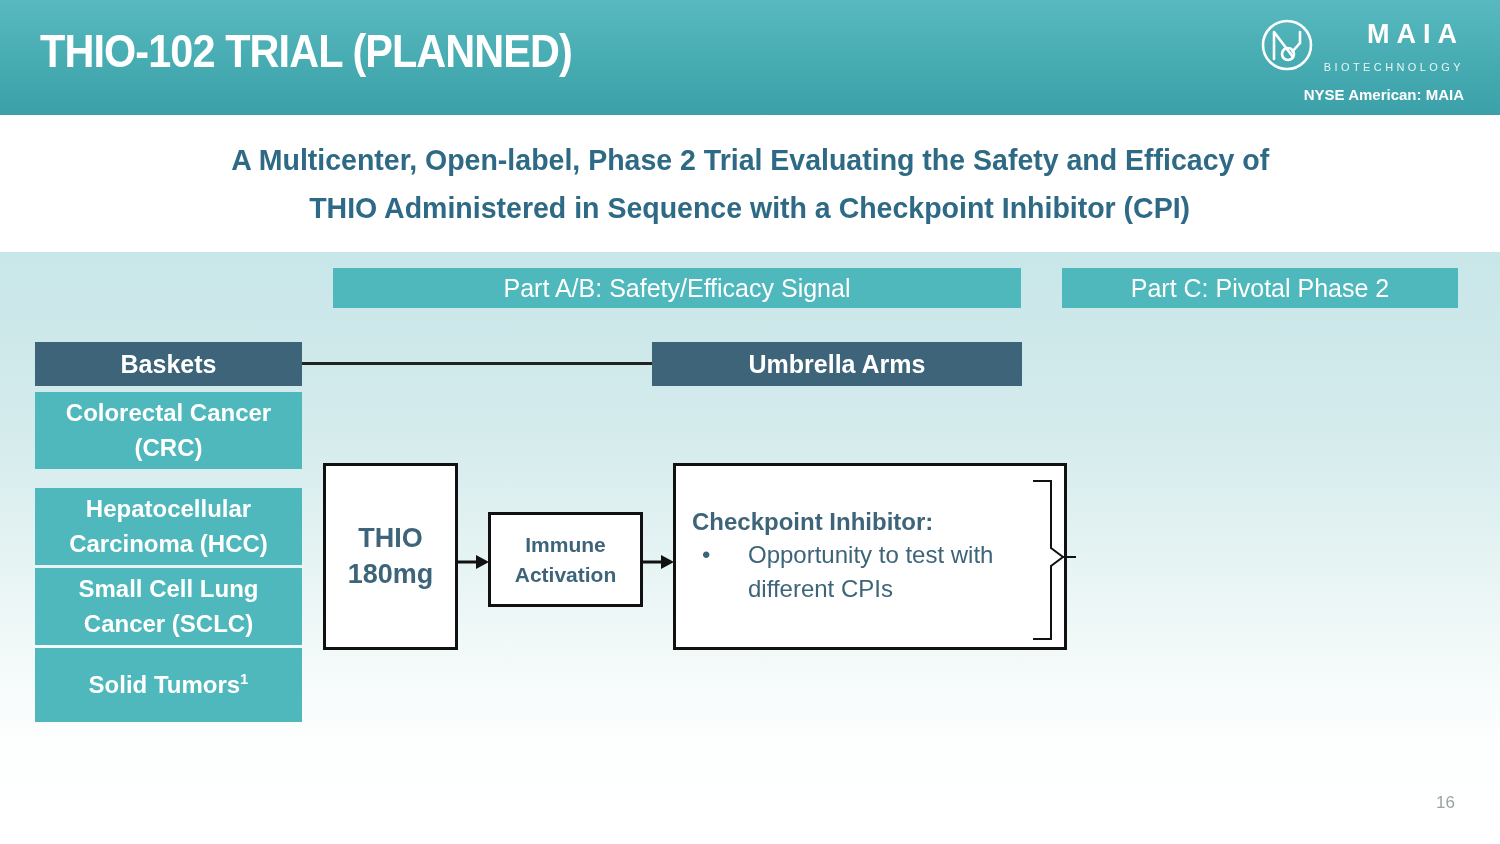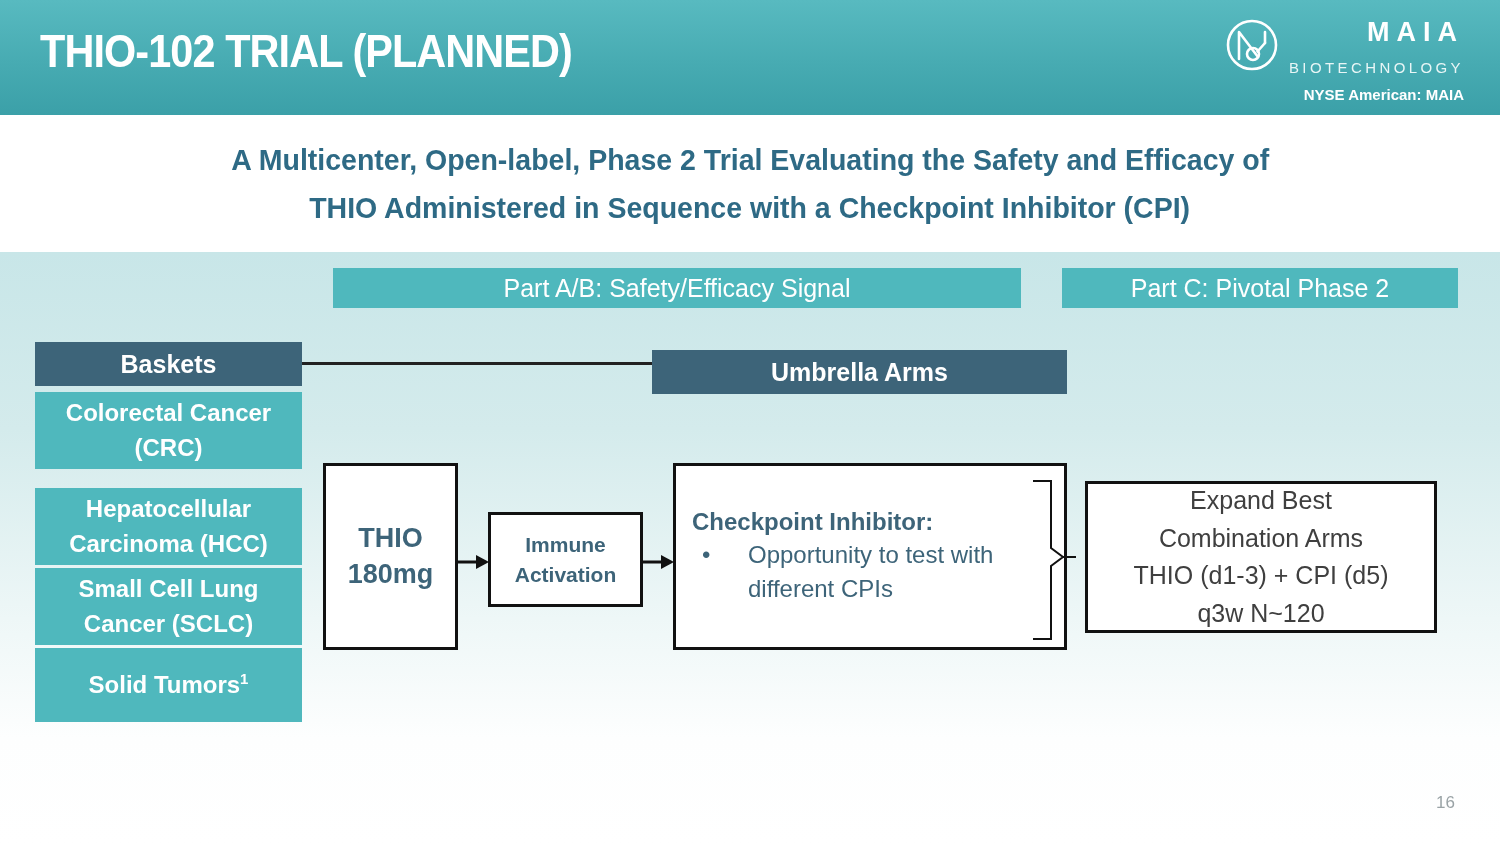--- a/index.html
+++ b/index.html
@@ -14,21 +14,21 @@
     background:linear-gradient(180deg,#58bac0 0%,#47abb2 55%,#3ba0a8 100%);
   }
   .topbar h1{
     position:absolute;left:40px;top:24px;margin:0;
     font-size:46px;font-weight:bold;color:#fff;letter-spacing:-1px;
     transform:scaleX(.9);transform-origin:left center;white-space:nowrap;
   }
   .logo-wrap{position:absolute;right:36px;top:18px;width:180px;text-align:right;}
   .logo-row{display:flex;align-items:center;justify-content:flex-end;gap:10px;}
   .logo-text .brand{color:#fff;font-size:27px;font-weight:bold;letter-spacing:7px;line-height:1;}
-  .logo-text .brand-sub{color:#e8f6f6;font-size:15px;letter-spacing:3.4px;margin-top:13px;text-align:right;}
+  .logo-text .brand-sub{color:#e8f6f6;font-size:11px;letter-spacing:3.4px;margin-top:13px;text-align:right;}
   .ticker{margin-top:10px;color:#fff;font-size:15px;font-weight:bold;white-space:nowrap;}
   
   .subtitle-band{
     position:absolute;left:0;top:115px;width:1500px;height:137px;background:#fff;
     display:flex;flex-direction:column;align-items:center;justify-content:center;gap:4px;
   }
   .subtitle-band .line{
     color:#2e6a85;font-size:30px;font-weight:bold;line-height:1.45;
     transform:scaleX(.95);transform-origin:center;white-space:nowrap;
   }
@@ -43,21 +43,21 @@
     color:#fff;font-size:25px;font-weight:normal;
   }
   .bar-ab{left:333px;top:268px;width:688px;}
   .bar-c{left:1062px;top:268px;width:396px;}
   .slate-hdr{
     position:absolute;height:44px;background:#3d6479;
     display:flex;align-items:center;justify-content:center;
     color:#fff;font-size:25px;font-weight:bold;
   }
   .hdr-baskets{left:35px;top:342px;width:267px;}
-  .hdr-umbrella{left:652px;top:342px;width:415px;margin-top:8px;}
+  .hdr-umbrella{left:652px;top:342px;width:370px;}
   .connector{position:absolute;left:302px;top:362px;width:350px;height:3px;background:#222;}
   
   .basket{
     position:absolute;left:35px;width:267px;background:#4fb8bd;
     display:flex;align-items:center;justify-content:center;text-align:center;
     color:#fff;font-size:24px;font-weight:bold;line-height:1.42;padding:0 6px;box-sizing:border-box;
   }
   .basket sup{font-size:15px;}
   
   .wbox{
@@ -173,23 +173,17 @@
     </div>
   </div>
 
   <div class="brace">
     <svg width="50" height="164" viewBox="0 0 50 164">
       <path d="M 4,3 H 22 V 70 L 34,79 L 22,88 V 161 H 4" fill="none" stroke="#111" stroke-width="2"></path>
       <path d="M 34,79 H 47" fill="none" stroke="#111" stroke-width="2"></path>
     </svg>
   </div>
 
-  <div class="wbox box-expand">
-    <div>Expand Best</div>
-    <div>Combination Arms</div>
-    <div>THIO (d1-3) + CPI (d5)</div>
-    <div>q3w N~120</div>
-  </div>
 
 
   <div class="pagenum">16</div>
 
 </div>
 
 </body></html>

